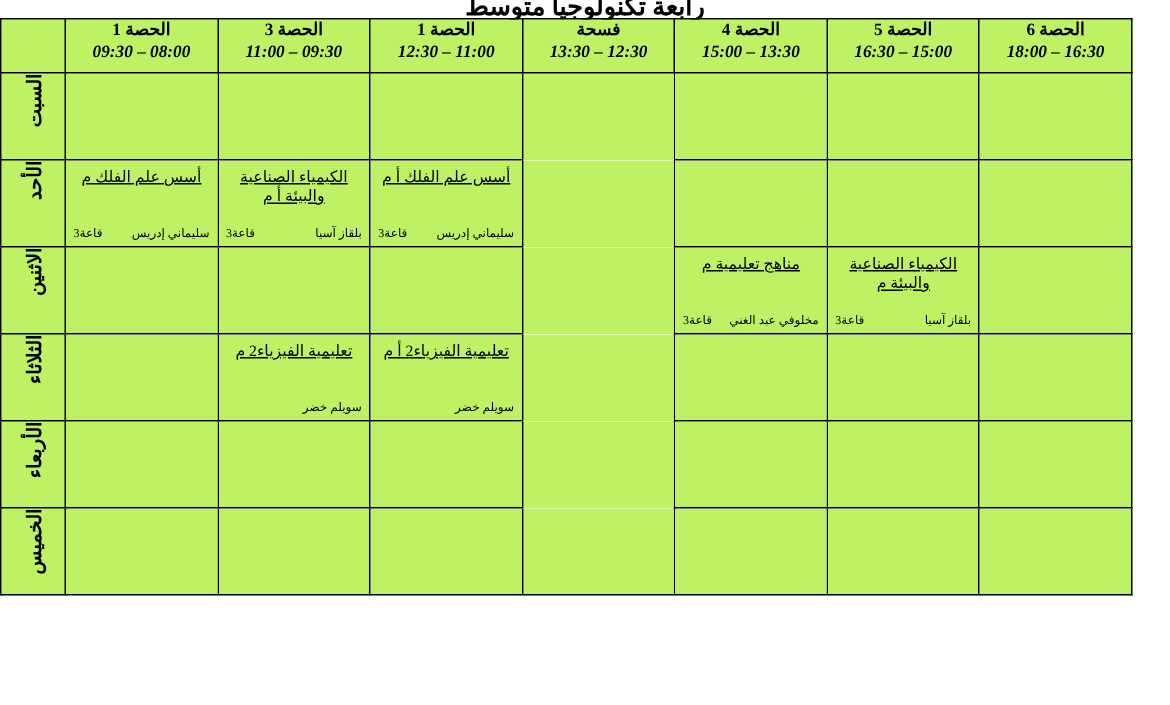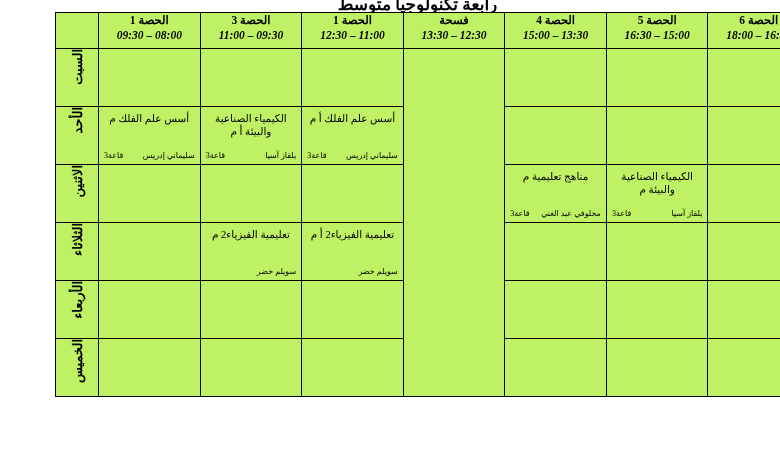--- a/index.html
+++ b/index.html
@@ -9,21 +9,21 @@
   }
   body {
     width: 780px;
     height: 470px;
     overflow: hidden;
     font-family: "Liberation Serif", "DejaVu Serif", serif;
     color: #000;
   }
   .page {
     position: relative;
-    width: 725px;
+    width: 780px;
     height: 470px;
     box-sizing: border-box;
   }
   .doc-title {
     position: absolute;
     top: -4px;
     left: 0;
     right: 0;
     text-align: center;
     font-size: 17px;
@@ -87,20 +87,21 @@
     box-sizing: border-box;
   }
   .course {
     position: absolute;
     top: 5px;
     right: 6px;
     left: 6px;
     font-size: 10.5px;
     text-align: center;
     line-height: 13px;
+    text-decoration: underline;
   }
   .meta {
     position: absolute;
     bottom: 3px;
     right: 5px;
     left: 5px;
     font-size: 8px;
     display: flex;
     justify-content: space-between;
     direction: rtl;

